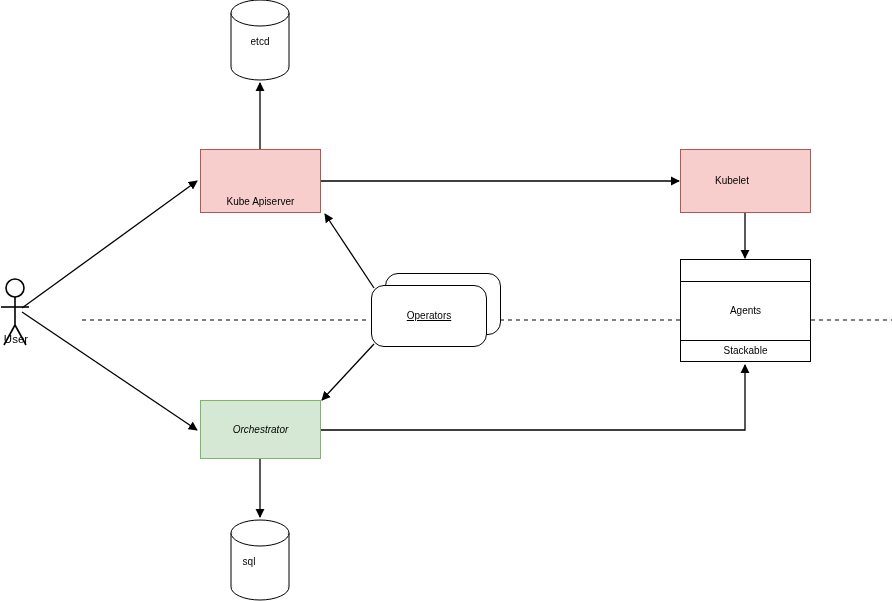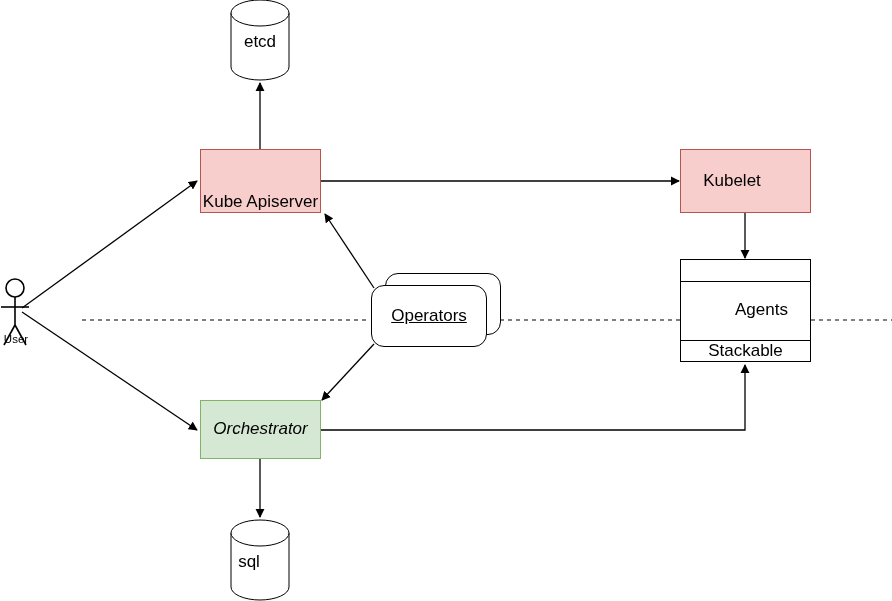--- a/index.html
+++ b/index.html
@@ -23,21 +23,21 @@
     top: 0;
     width: 892px;
     height: 601px;
   }
   .node-label {
     position: absolute;
     display: flex;
     align-items: center;
     justify-content: center;
     text-align: center;
-    font-size: 17px;
+    font-size: 10px;
     color: #000000;
     line-height: 1.2;
     pointer-events: none;
     white-space: nowrap;
   }
   .box-pink {
     position: absolute;
     background: #f8cecc;
     border: 1px solid #b85450;
     box-sizing: border-box;
@@ -143,18 +143,18 @@
   <div class="node-label" style="left:200px; top:400px; width:121px; height:59px;font-style:italic;">Orchestrator</div>
 
   <div class="card" style="left:385px; top:273px; width:116px; height:62px;"></div>
   <div class="card" style="left:371px; top:285px; width:116px; height:62px;"></div>
   <div class="node-label" style="left:371px; top:285px; width:116px; height:62px;text-decoration:underline;">Operators</div>
 
   <div class="box-plain" style="left:680px; top:259px; width:131px; height:103px;"></div>
   <div class="divider-h" style="left:680px; top:281px; width:131px;"></div>
   <div class="divider-h" style="left:680px; top:340px; width:131px;"></div>
 
-  <div class="node-label" style="left:680px; top:281px; width:131px; height:59px;margin-left:16px;">Agents</div>
+  <div class="node-label" style="left:680px; top:281px; width:131px; height:59px;">Agents</div>
   <div class="node-label" style="left:680px; top:340px; width:131px; height:22px;">Stackable</div>
 
   <div class="actor-caption" style="left:0px; top:333px; width:32px;">User</div>
 
 </div>
 
 </body></html>

